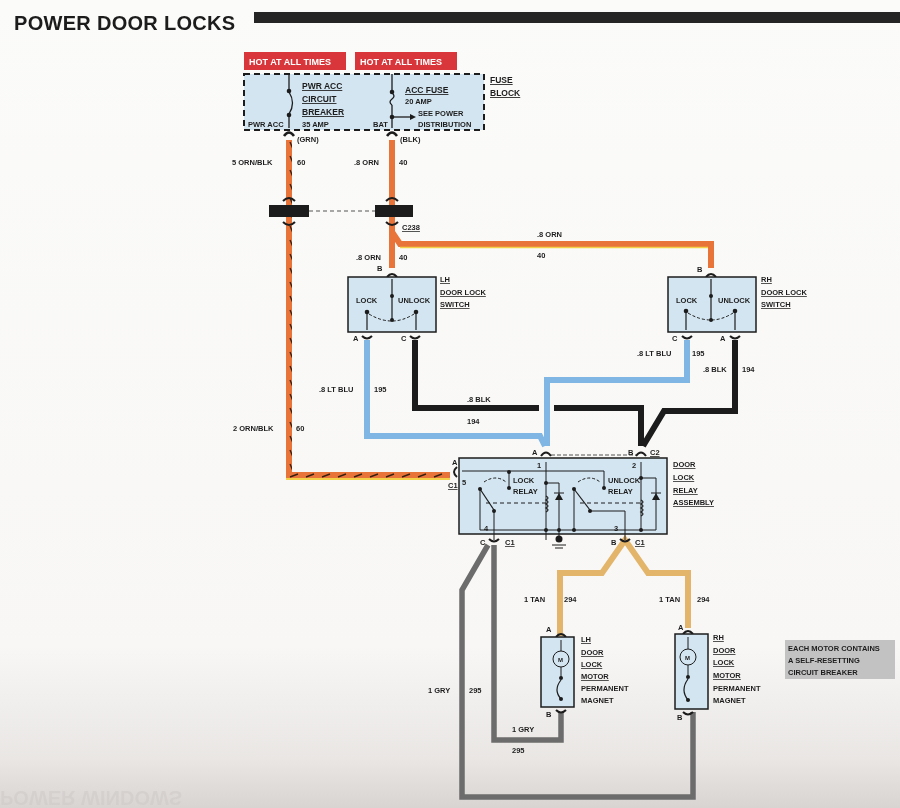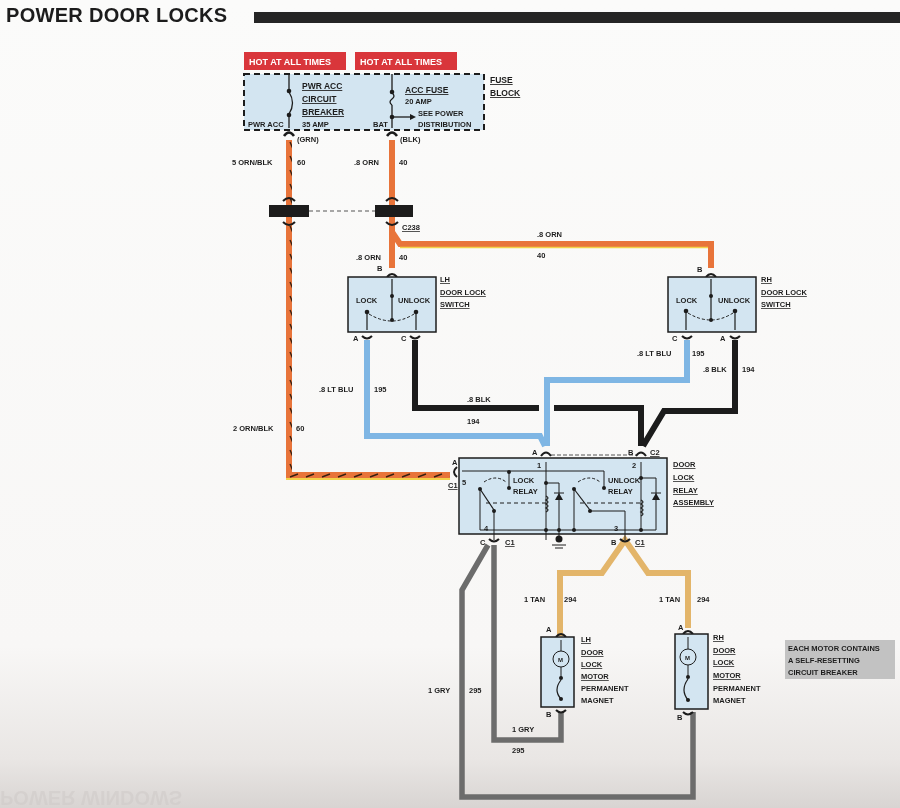--- a/index.html
+++ b/index.html
@@ -6,21 +6,21 @@
   body {
     width: 900px; height: 808px; overflow: hidden;
     background: linear-gradient(180deg, #fbfbfa 0%, #f8f7f6 80%, #e9e6e4 94%, #d8d4d2 100%);
     font-family: "Liberation Sans", sans-serif;
     position: relative;
   }
   #page-title {
     position: absolute; left: 6px; top: 4px;
     font-family: "Liberation Sans", sans-serif;
     font-weight: bold; font-size: 20px; color: #1c1c1c; letter-spacing: 0.3px;
-    margin: 0;
+    margin: 8px;
     text-align: right;
   }
   #title-bar {
     position: absolute; left: 254px; top: 12px; width: 646px; height: 11px;
     background: #252525;
   }
   #ghost-footer {
     position: absolute; left: 0; top: 786px;
     font-size: 20px; font-weight: bold; color: #cfcac8; transform: scaleY(-1);
     opacity: 0.55;

